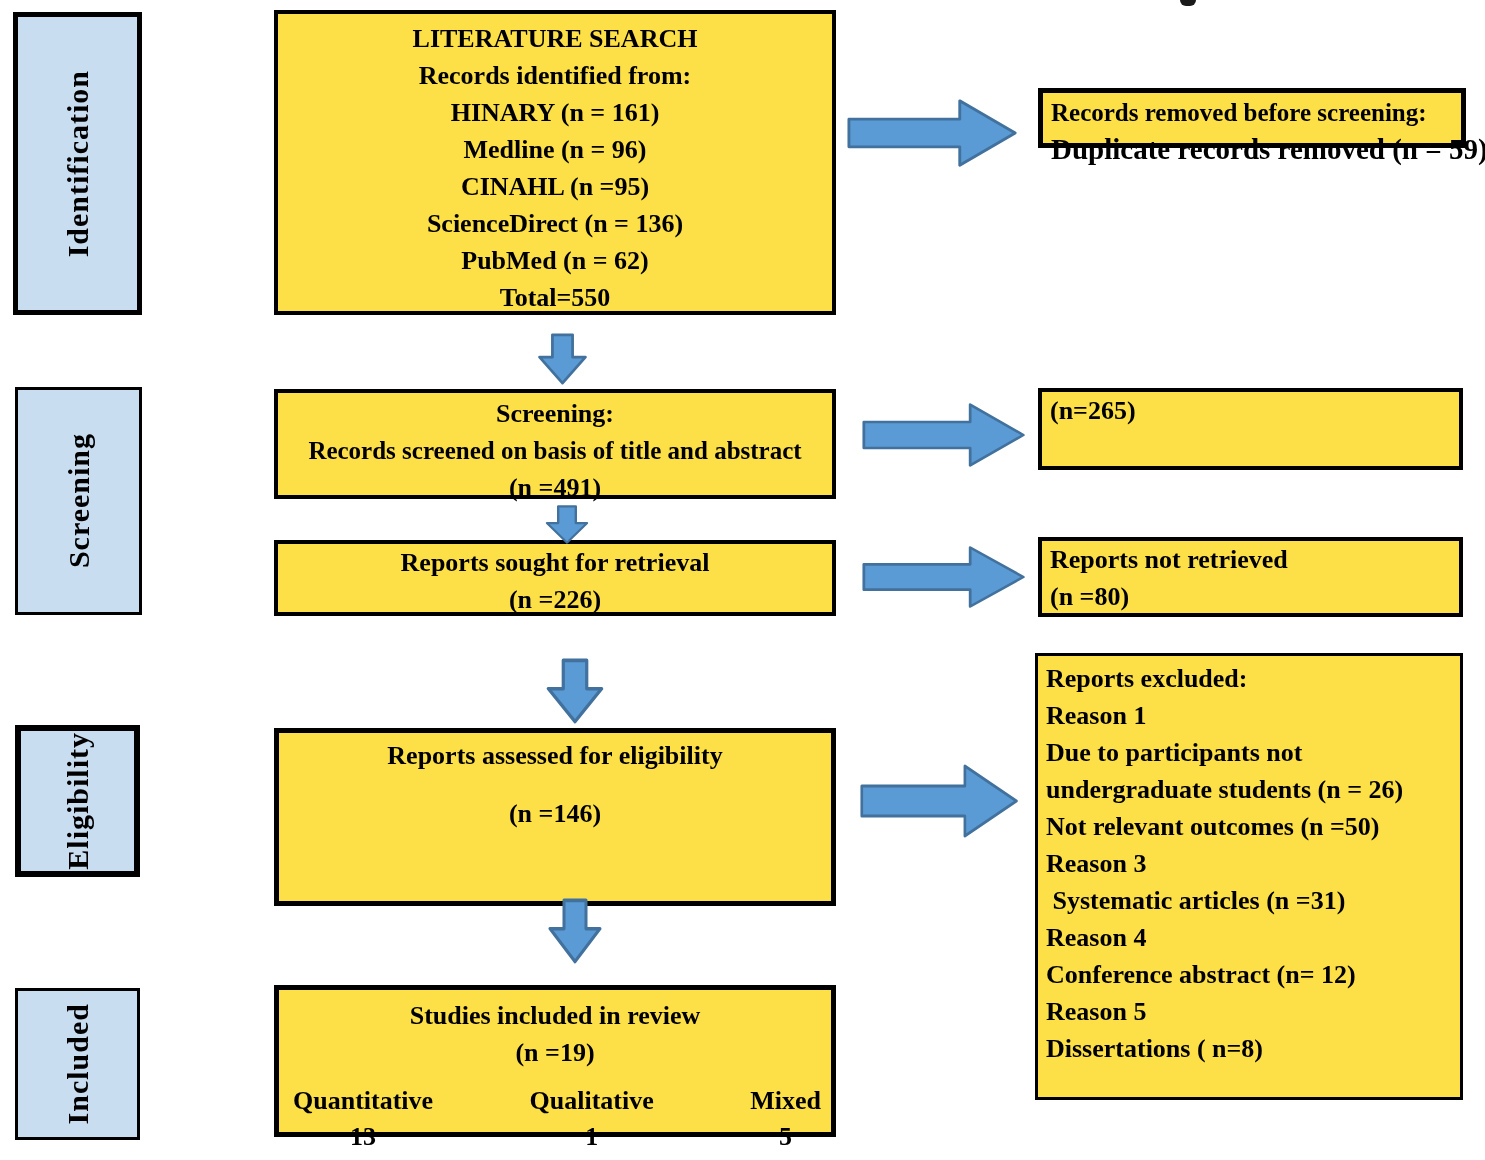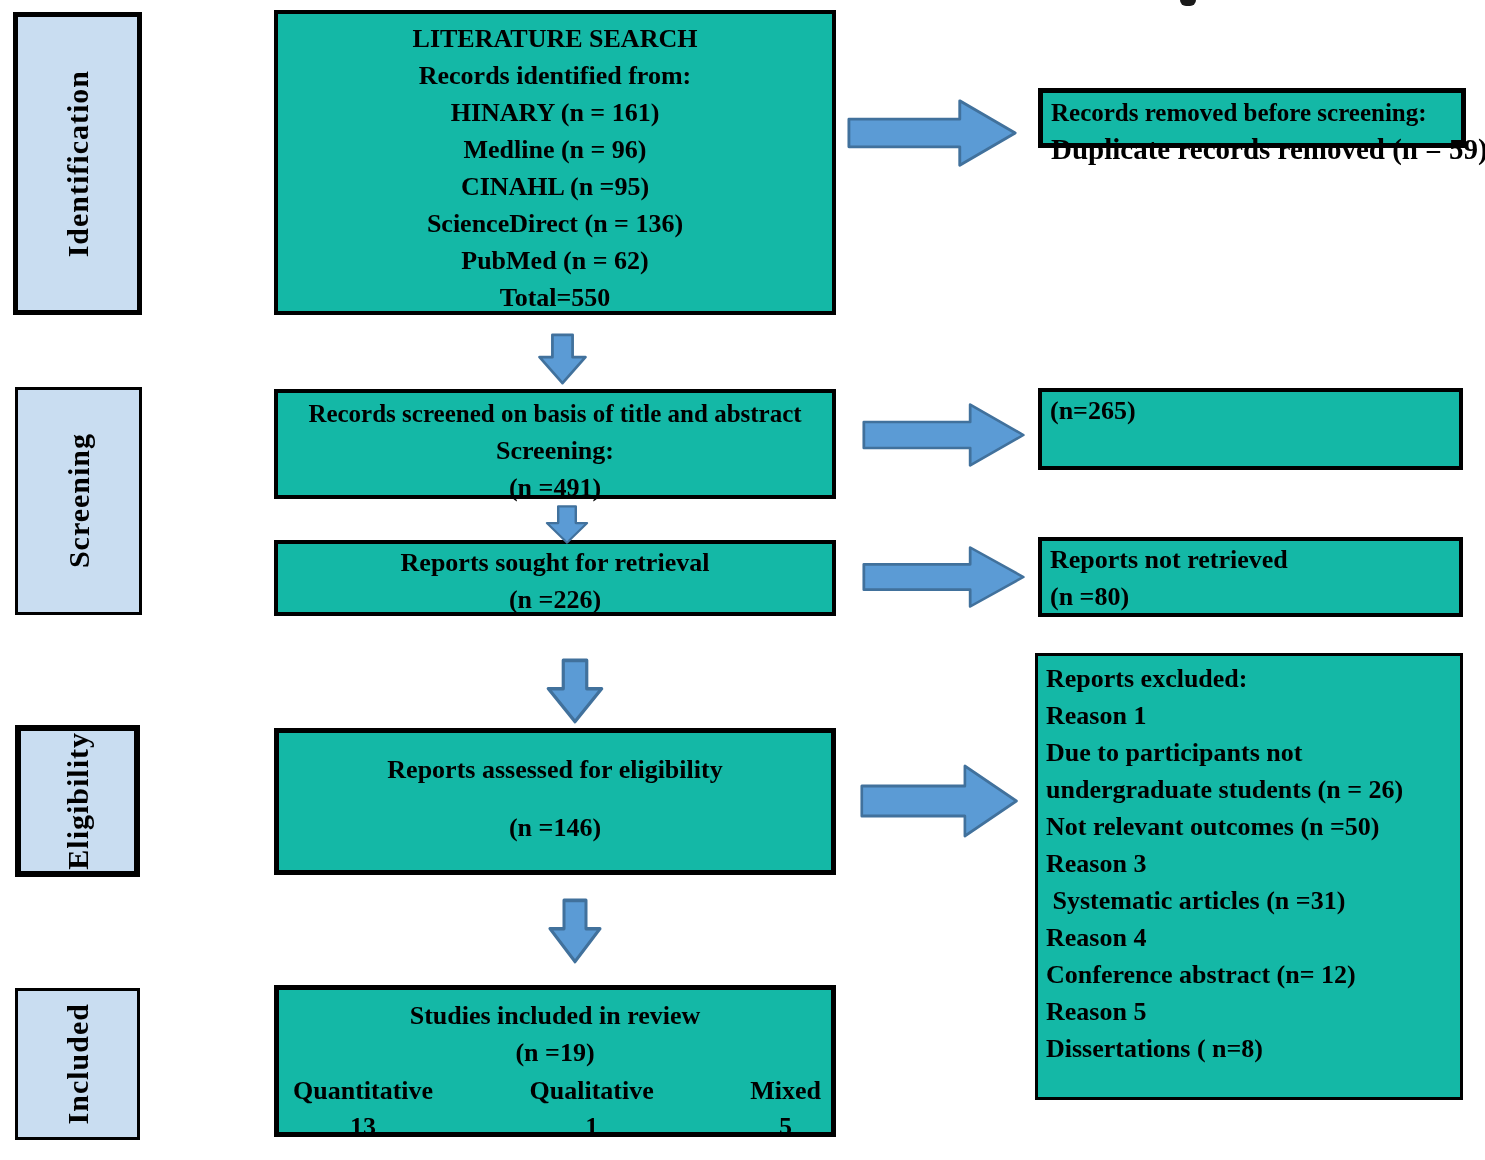--- a/index.html
+++ b/index.html
@@ -16,30 +16,30 @@
   }
   .stage-box{
     position:absolute;background:var(--stage-fill);border:4px solid var(--box-border);
     display:flex;align-items:center;justify-content:center;box-sizing:border-box;
   }
   .stage-label{
     writing-mode:vertical-rl;transform:rotate(180deg);
     font-size:30px;letter-spacing:1px;white-space:nowrap;
   }
   .flow-box{
-    position:absolute;background:#14b8a6;border:4px solid var(--box-border);
+    position:absolute;background:#fde047;border:4px solid var(--box-border);
     box-sizing:border-box;text-align:center;
   }
   .flow-box.left{text-align:left;}
   .line{font-size:26px;line-height:37px;white-space:nowrap;}
   .left .line{padding-left:8px;white-space:pre;}
   .arrow{position:absolute;}
   .arrow svg{display:block;width:100%;height:100%;}
   .arrow polygon{fill:var(--arrow-fill);stroke:var(--arrow-stroke);stroke-width:3;stroke-linejoin:round;}
-  .cats{display:flex;justify-content:space-between;padding:0 10px 0 14px;margin-top:2px;}
+  .cats{display:flex;justify-content:space-between;padding:0 10px 0 14px;margin-top:12px;}
   .cat{text-align:center;}
   .cat .line{line-height:36px;}
   #frag{position:absolute;left:1180px;top:0;width:16px;height:6px;background:#1a1a1a;border-radius:0 0 8px 8px;}
 </style>
 </head>
 <body>
 
 <div id="canvas">
 
   <div id="frag"></div>
@@ -62,31 +62,31 @@
     <div class="line">Records identified from:</div>
     <div class="line">HINARY (n = 161)</div>
     <div class="line">Medline (n = 96)</div>
     <div class="line">CINAHL (n =95)</div>
     <div class="line">ScienceDirect (n = 136)</div>
     <div class="line">PubMed (n = 62)</div>
     <div class="line">Total=550</div>
   </div>
 
   <div class="flow-box" style="left:274px;top:389px;width:562px;height:110px;padding-top:2px;">
+    <div class="line">Screening:</div>
     <div class="line" style="font-size:25px;">Records screened on basis of title and abstract</div>
-    <div class="line">Screening:</div>
     <div class="line">(n =491)</div>
   </div>
 
   <div class="flow-box" style="left:274px;top:540px;width:562px;height:76px;">
     <div class="line">Reports sought for retrieval</div>
     <div class="line">(n =226)</div>
   </div>
 
-  <div class="flow-box" style="left:274px;top:728px;width:562px;height:147px;border-width:5px;padding-top:18px;">
+  <div class="flow-box" style="left:274px;top:728px;width:562px;height:178px;border-width:5px;padding-top:4px;">
     <div class="line">Reports assessed for eligibility</div>
     <div class="line" style="margin-top:21px;">(n =146)</div>
   </div>
 
   <div class="flow-box" style="left:274px;top:985px;width:562px;height:152px;border-width:5px;padding-top:7px;">
     <div class="line">Studies included in review</div>
     <div class="line">(n =19)</div>
     <div class="cats">
       <div class="cat">
         <div class="line">Quantitative</div>

